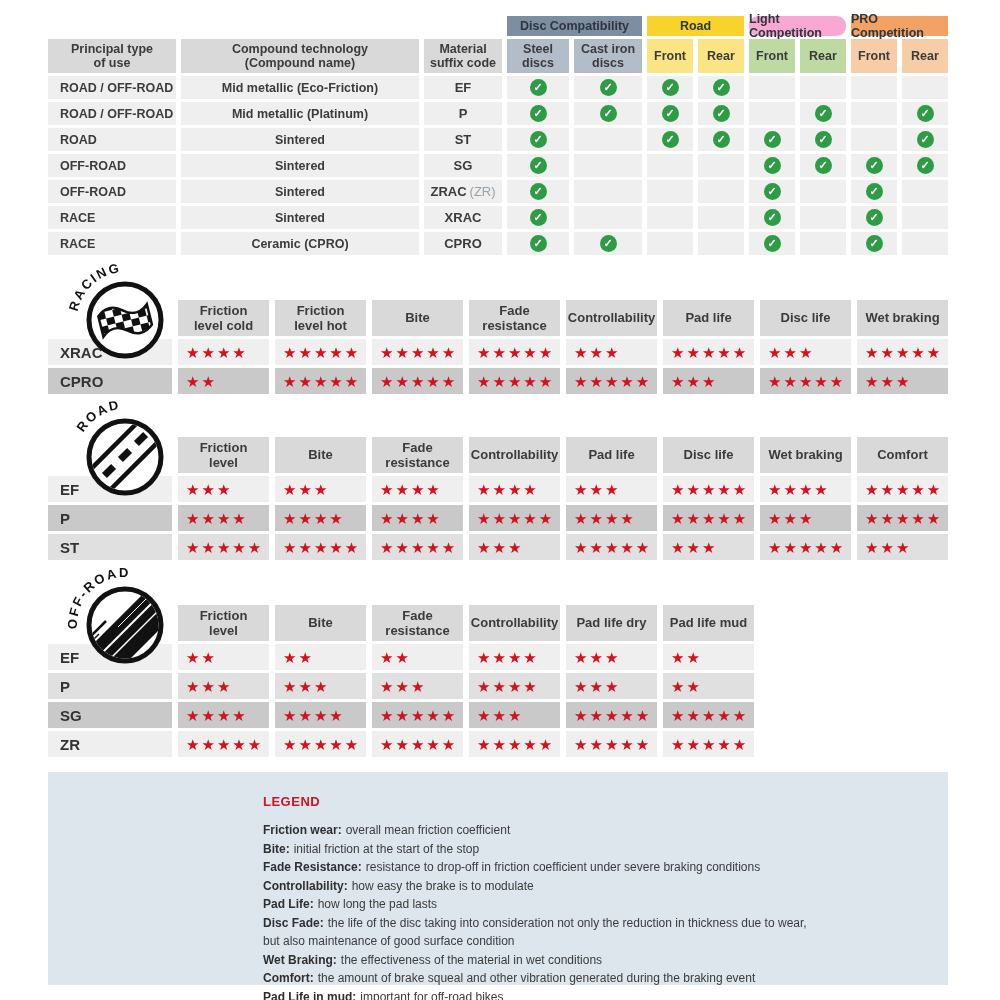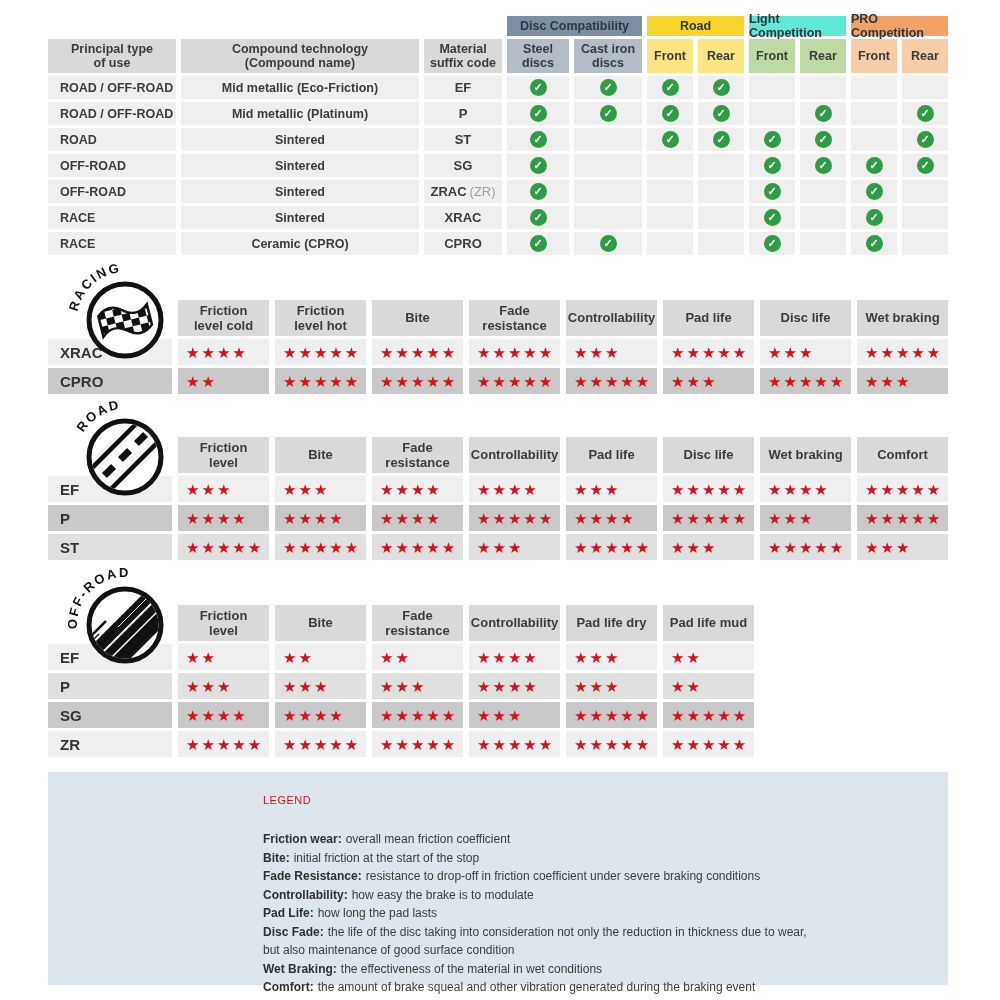--- a/index.html
+++ b/index.html
@@ -57,39 +57,39 @@
   .row-light { background: var(--row_light); }
   .row-mid   { background: var(--row_mid); }
   .row-dark  { background: var(--row_dark); }
   .stars { color: var(--star_red); font-size: 15px; letter-spacing: 2px; line-height: 1;
     white-space: nowrap; }
 
   
   .legend { margin: 15px 0 0 48px; width: 900px; height: 213px;
     background: var(--legend_bg); }
   .legend-inner { padding: 22px 20px 0 215px; }
-  .legend-title { color: var(--star_red); font-weight: normal; font-size: 11px;
-    letter-spacing: 0.5px; margin-bottom: 24px; }
+  .legend-title { color: var(--star_red); font-weight: bold; font-size: 13px;
+    letter-spacing: 0.5px; margin-bottom: 12px; }
   .legend-line { font-size: 12px; line-height: 18.5px; }
   .legend-line b { color: #2f2f2f; margin-right: 4px; }
   .legend-line span { white-space: pre-line; }
 </style>
 </head>
 <body>
 
 <div class="page">
   <div id="compat-grid" class="compat-grid">
       <div class="band-spacer" style="grid-column: 1 / span 3;"></div>
       <div class="band" style="grid-column: span 2; background: rgb(125, 141, 162);">
         <span>Disc Compatibility</span>
       </div>
       <div class="band" style="grid-column: span 2; background: rgb(248, 211, 43);">
         <span>Road</span>
       </div>
-      <div class="band" style="grid-column: span 2; background: #5eead4;">
+      <div class="band" style="grid-column: span 2; background: #f9a8d4; border-radius: 9px;">
         <span>Light Competition</span>
       </div>
       <div class="band" style="grid-column: span 2; background: rgb(241, 162, 100);">
         <span>PRO Competition</span>
       </div>
       <div class="hcell">
         <span>Principal type
 of use</span>
       </div>
       <div class="hcell">

